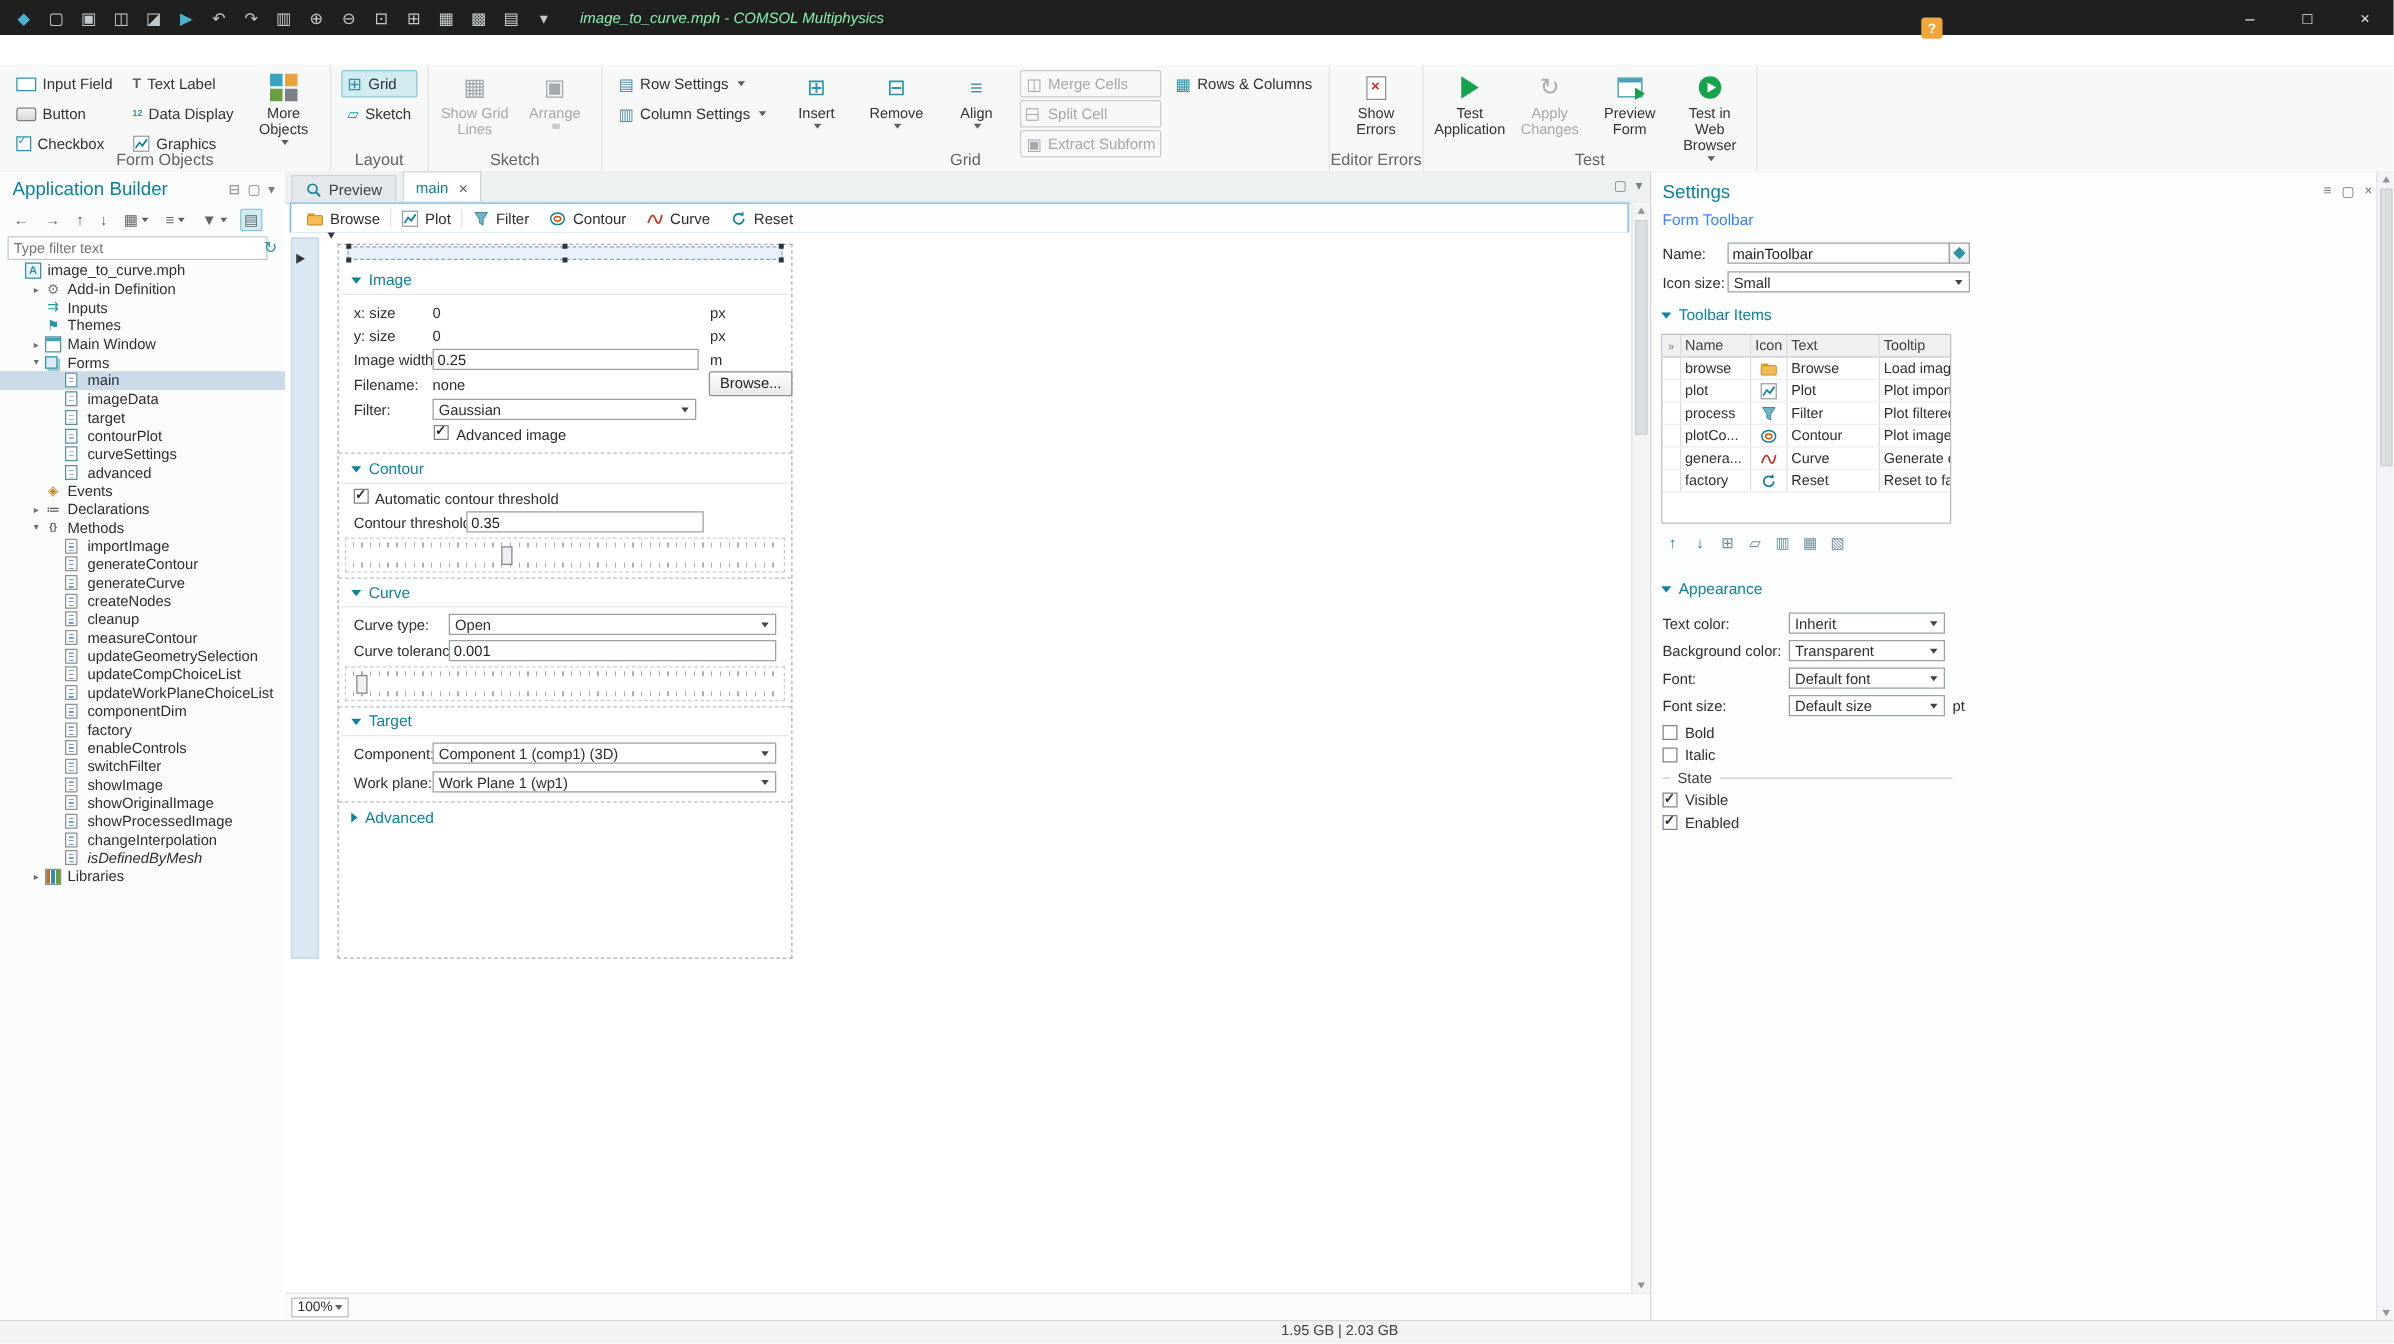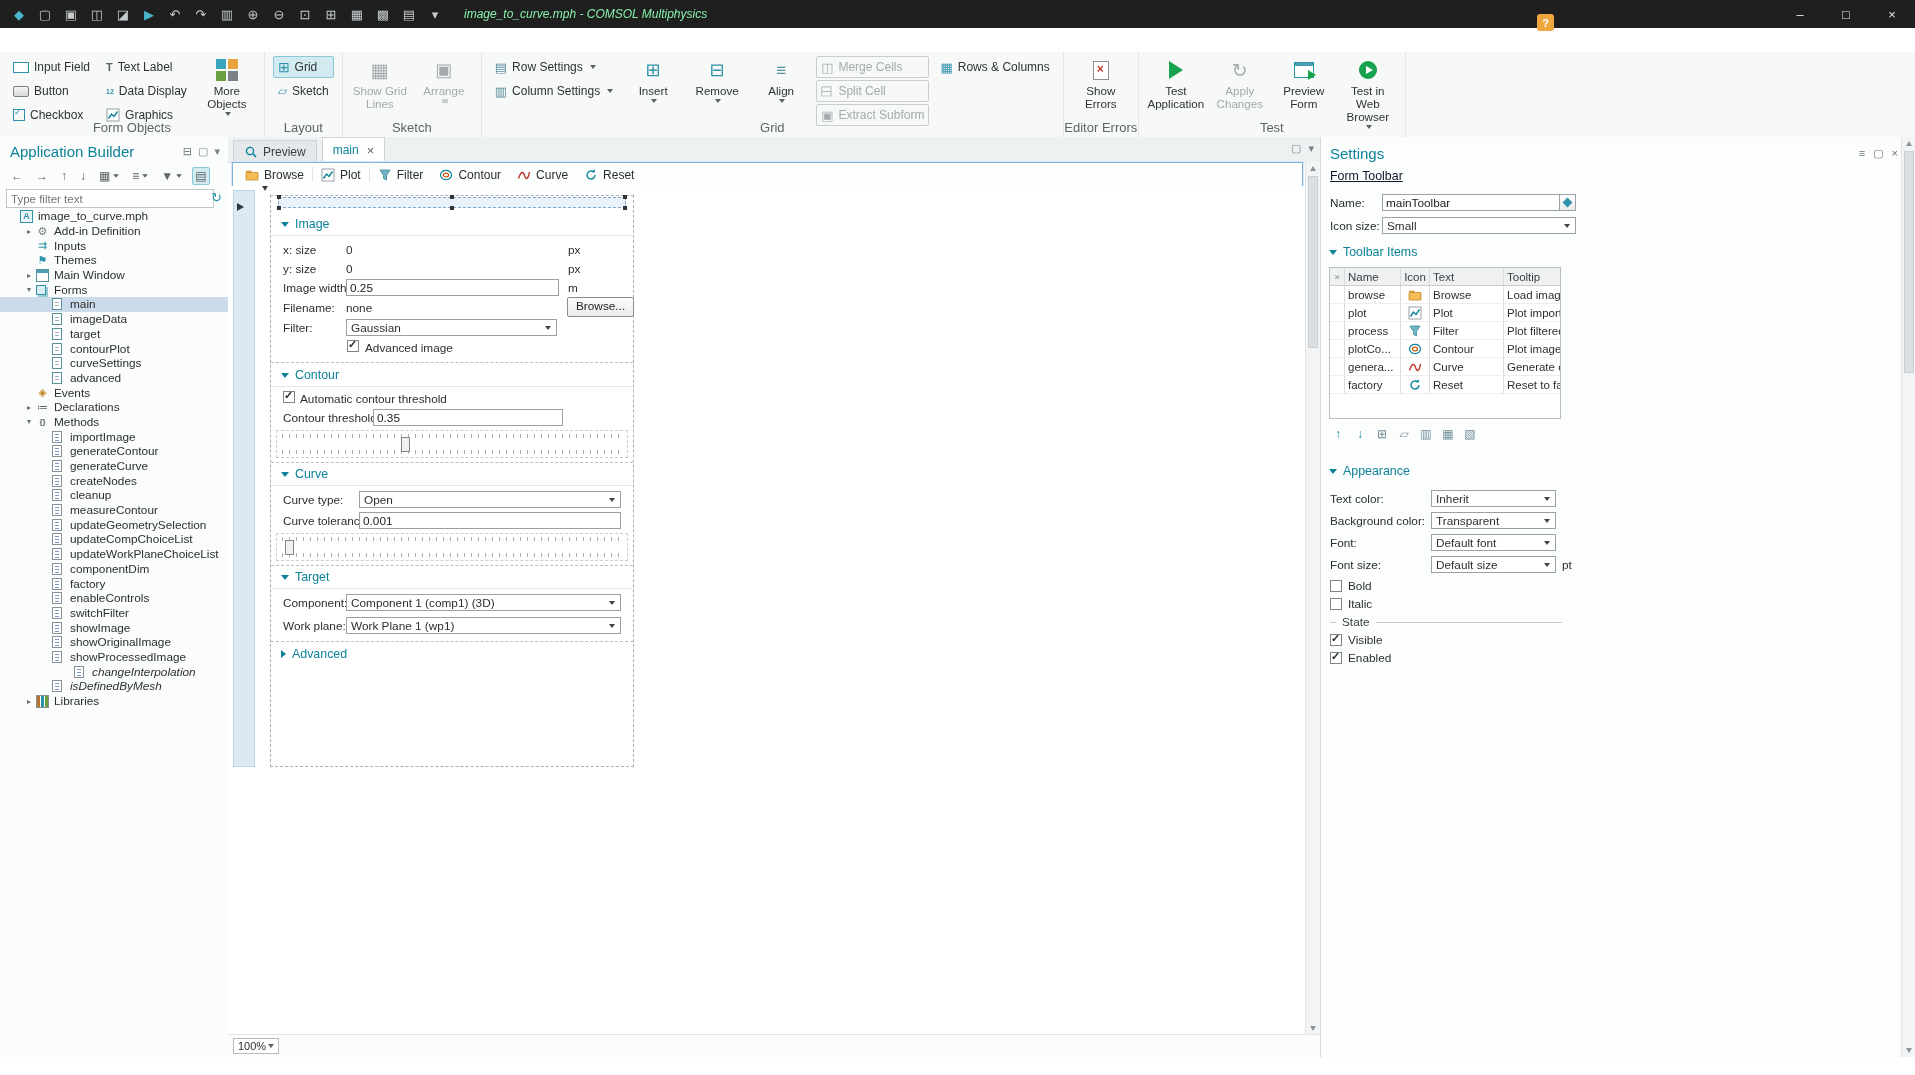--- a/index.html
+++ b/index.html
@@ -157,21 +157,21 @@
   .edscroll{position:absolute;right:0;top:25px;bottom:22px;width:14px;background:#f3f4f5;border-left:1px solid #e2e4e6;}
   .edscroll .arr-up{position:absolute;top:4px;left:4px;width:0;height:0;border-left:3px solid transparent;border-right:3px solid transparent;border-bottom:5px solid #8f9498;}
   .edscroll .arr-dn{position:absolute;bottom:4px;left:4px;width:0;height:0;border-left:3px solid transparent;border-right:3px solid transparent;border-top:5px solid #8f9498;}
   .edscroll .thumb{position:absolute;top:14px;left:2px;right:2px;height:170px;background:#dcdfe1;border:1px solid #cbcfd2;}
   .zoomrow{position:absolute;bottom:0;left:0;right:0;height:22px;background:#fafbfb;border-top:1px solid #e3e5e7;}
   .zoomctl{position:absolute;left:5px;top:3px;width:46px;height:16px;border:1px solid #b6bbbe;background:#fff;font-size:11px;display:flex;align-items:center;justify-content:space-between;padding:0 4px;box-sizing:border-box;}
 
   
   .st-header{position:absolute;top:8px;left:9px;color:#0e8299;font-size:15px;}
   .st-header-icons{position:absolute;top:10px;right:18px;display:flex;gap:8px;color:#6e7478;font-size:11px;}
-  .st-sub{position:absolute;top:32px;left:9px;color:#0f172a;font-size:12.4px;text-decoration:underline;}
+  .st-sub{position:absolute;top:32px;left:9px;color:#3b82f6;font-size:12.4px;}
   .srow{position:absolute;left:9px;width:250px;height:18px;font-size:11.8px;}
   .slabel{position:absolute;left:0;top:2px;}
   .sinput{position:absolute;height:15px;border:1px solid #9aa1a6;font:11.8px "Liberation Sans",sans-serif;padding:0 3px;background:#fff;color:#222;top:0;}
   .sbtn{position:absolute;top:0;width:17px;height:17px;border:1px solid #9aa1a6;background:linear-gradient(#fdfdfd,#ececed);display:flex;align-items:center;justify-content:center;box-sizing:border-box;}
   .tagico{width:7px;height:7px;background:#2e93a8;transform:rotate(45deg);}
   .ssec{position:absolute;left:8px;display:flex;align-items:center;gap:6px;color:#0e8299;font-size:12.4px;}
   .ti-table{position:absolute;left:8px;top:130px;width:232px;height:152px;border:1px solid #b9bec2;background:#fff;font-size:11.5px;overflow:hidden;box-sizing:border-box;}
   .ti-head{display:flex;height:17px;background:#eef0f1;border-bottom:1px solid #c9cdd0;color:#3c4144;}
   .ti-row{display:flex;height:17px;border-bottom:1px solid #eceef0;}
   .ti-c{border-right:1px solid #dadde0;padding-left:3px;line-height:16px;white-space:nowrap;overflow:hidden;box-sizing:border-box;display:flex;align-items:center;}
@@ -596,21 +596,21 @@
           <div class="trow" style="padding-left: 38px;">
             <span class="tchev"></span>
             <span class="ticon ticon-method"></span>
             <span class="tlabel">showOriginalImage</span>
           </div>
           <div class="trow" style="padding-left: 38px;">
             <span class="tchev"></span>
             <span class="ticon ticon-method"></span>
             <span class="tlabel">showProcessedImage</span>
           </div>
-          <div class="trow" style="padding-left: 60px; font-style: italic;">
+          <div class="trow" style="padding-left: 38px;">
             <span class="tchev"></span>
             <span class="ticon ticon-method"></span>
             <span class="tlabel">changeInterpolation</span>
           </div>
           <div class="trow" style="padding-left: 38px; font-style: italic;">
             <span class="tchev"></span>
             <span class="ticon ticon-method"></span>
             <span class="tlabel">isDefinedByMesh</span>
           </div>
           <div class="trow" style="padding-left: 22px;">
@@ -1002,13 +1002,16 @@
       </div>
 
       <div class="stscroll">
         <span class="arr-up"></span>
         <span class="thumb"></span>
         <span class="arr-dn"></span>
       </div>
     </div>
   </div>
 
+  <div class="statusbar">
+    <span class="mem">1.95 GB | 2.03 GB</span>
+  </div>
 </div>
 
 </body></html>

